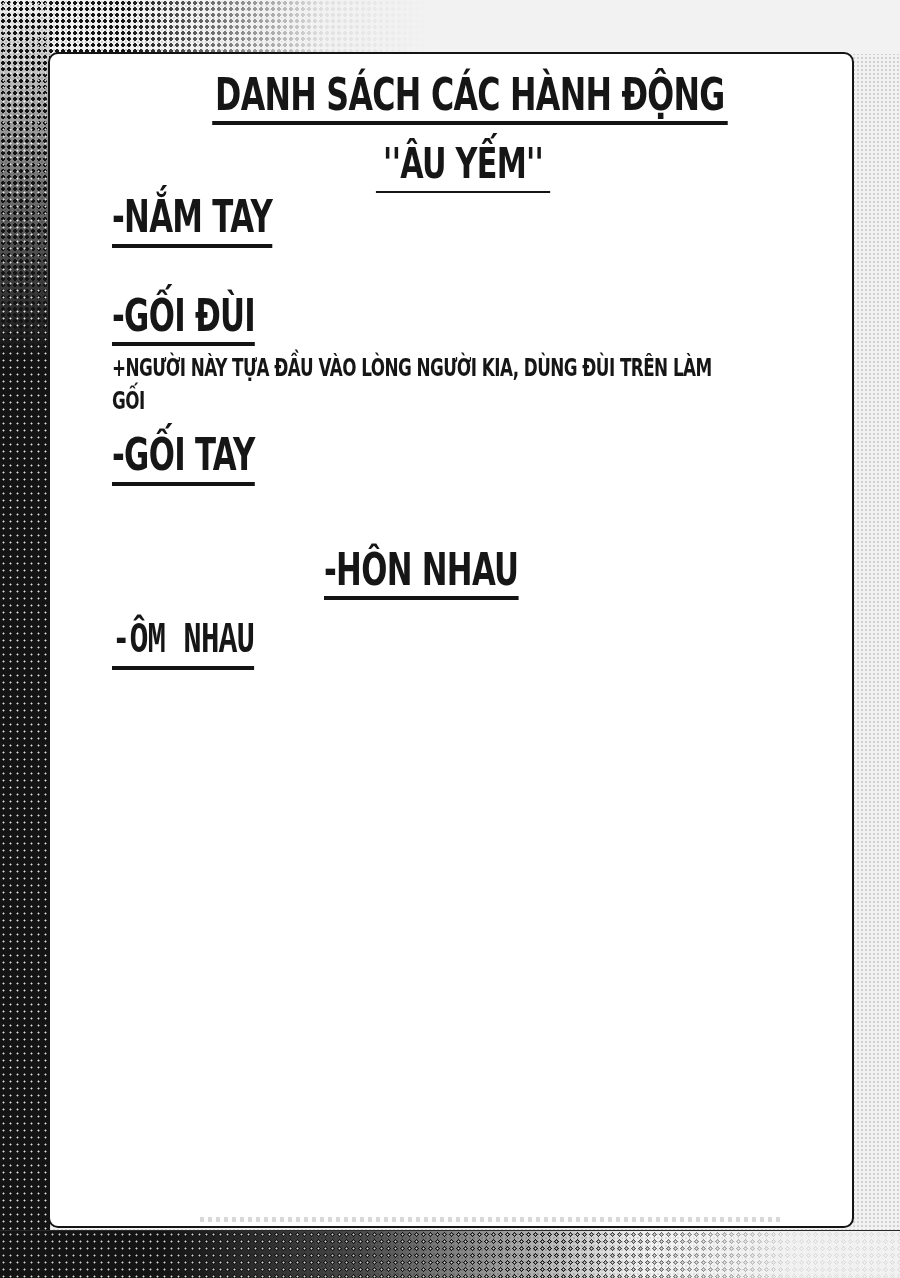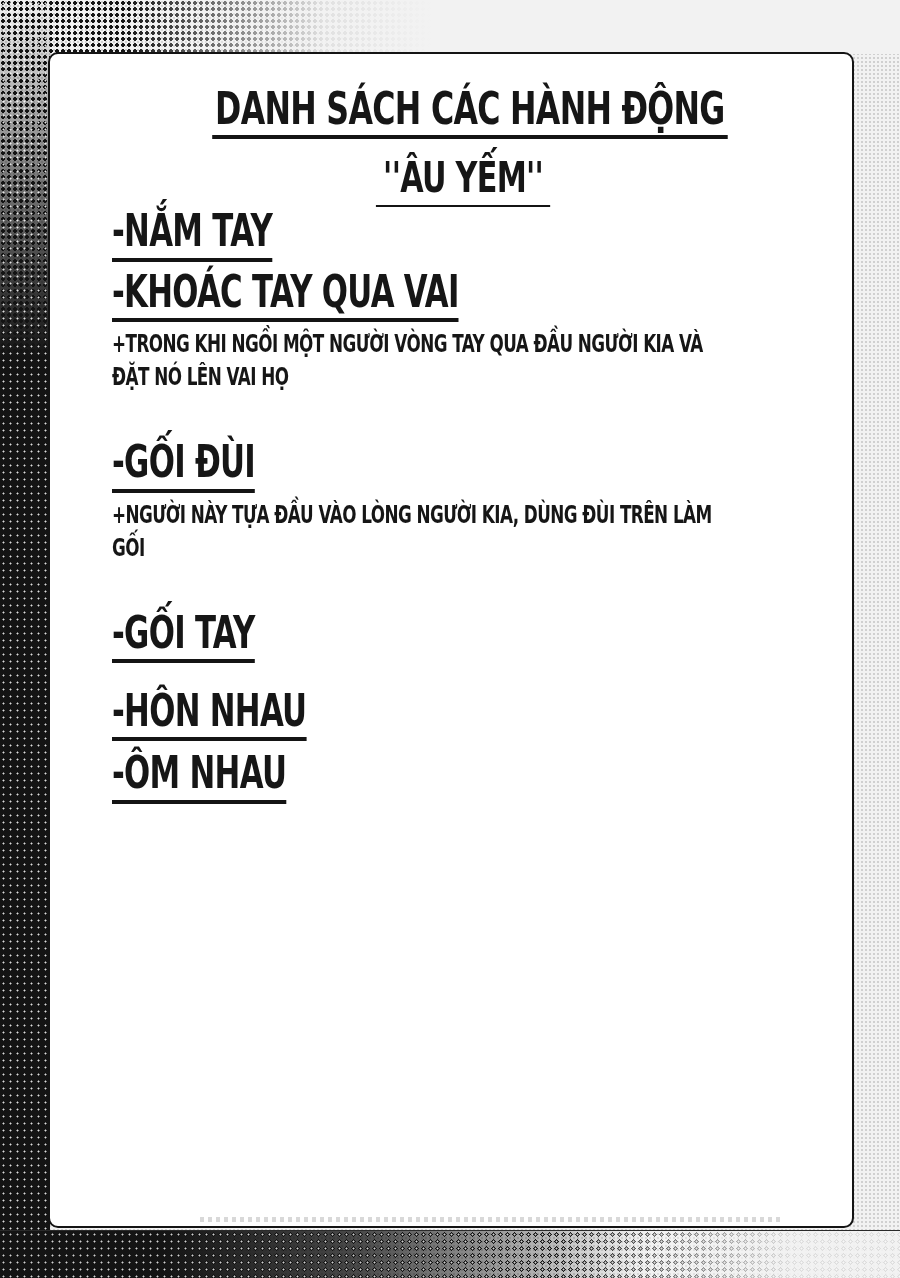--- a/index.html
+++ b/index.html
@@ -46,21 +46,21 @@
   }
 
   
   .panel {
     position: absolute;
     left: 48px; top: 52px;
     width: 806px; height: 1176px;
     background: #ffffff;
     border: 2px solid #141414;
     border-radius: 10px;
-    padding: 30px 38px 0 62px;
+    padding: 16px 38px 0 62px;
     overflow: hidden;
   }
 
   .title-wrap { text-align: center; }
   .doc-title {
     display: inline-block;
     font-size: 44px; font-weight: bold;
     letter-spacing: -1px; line-height: 1.12;
     transform: scaleX(0.72); transform-origin: center;
     border-bottom: 4px solid #141414;
@@ -94,23 +94,23 @@
     margin: 0;
     font-size: 24px; font-weight: bold;
     letter-spacing: -0.8px; line-height: 33px;
     transform: scaleX(0.70); transform-origin: left center;
     white-space: nowrap;
   }
 
   .sec-1 { }
   .sec-2 { margin-top: 6px; }
   .sec-3 { margin-top: 44px; }
-  .sec-4 { margin-top: 44px; }
-  .sec-5 { margin-top: 24px; }
-  .sec-6 { margin-top: 8px; }
+  .sec-4 { margin-top: 13px; }
+  .sec-5 { margin-top: 60px; text-align: center; }
+  .sec-6 { margin-top: 16px; font-family: Liberation Mono, monospace; }
 
   .watermark {
     position: absolute;
     left: 150px; right: 70px; bottom: 4px; height: 5px;
     background: repeating-linear-gradient(90deg, #b9b9b9 0 4px, transparent 4px 8px);
     opacity: 0.55;
   }
 </style>
 </head>
 <body>
@@ -126,27 +126,20 @@
     <div class="title-wrap">
       <div class="doc-title">DANH SÁCH CÁC HÀNH ĐỘNG</div>
       <br>
       <div class="doc-subtitle">''ÂU YẾM''</div>
     </div>
 
     <section class="sec sec-1">
       <div class="h-row"><h2>-NẮM TAY</h2></div>
     </section>
 
-    <section class="sec sec-2">
-      <div class="h-row"><h2>-KHOÁC TAY QUA VAI</h2></div>
-      <div class="body">
-        <p>+TRONG KHI NGỒI MỘT NGƯỜI VÒNG TAY QUA ĐẦU NGƯỜI KIA VÀ</p>
-        <p>ĐẶT NÓ LÊN VAI HỌ</p>
-      </div>
-    </section>
 
     <section class="sec sec-3">
       <div class="h-row"><h2>-GỐI ĐÙI</h2></div>
       <div class="body">
         <p>+NGƯỜI NÀY TỰA ĐẦU VÀO LÒNG NGƯỜI KIA, DÙNG ĐÙI TRÊN LÀM</p>
         <p>GỐI</p>
       </div>
     </section>
 
     <section class="sec sec-4">

